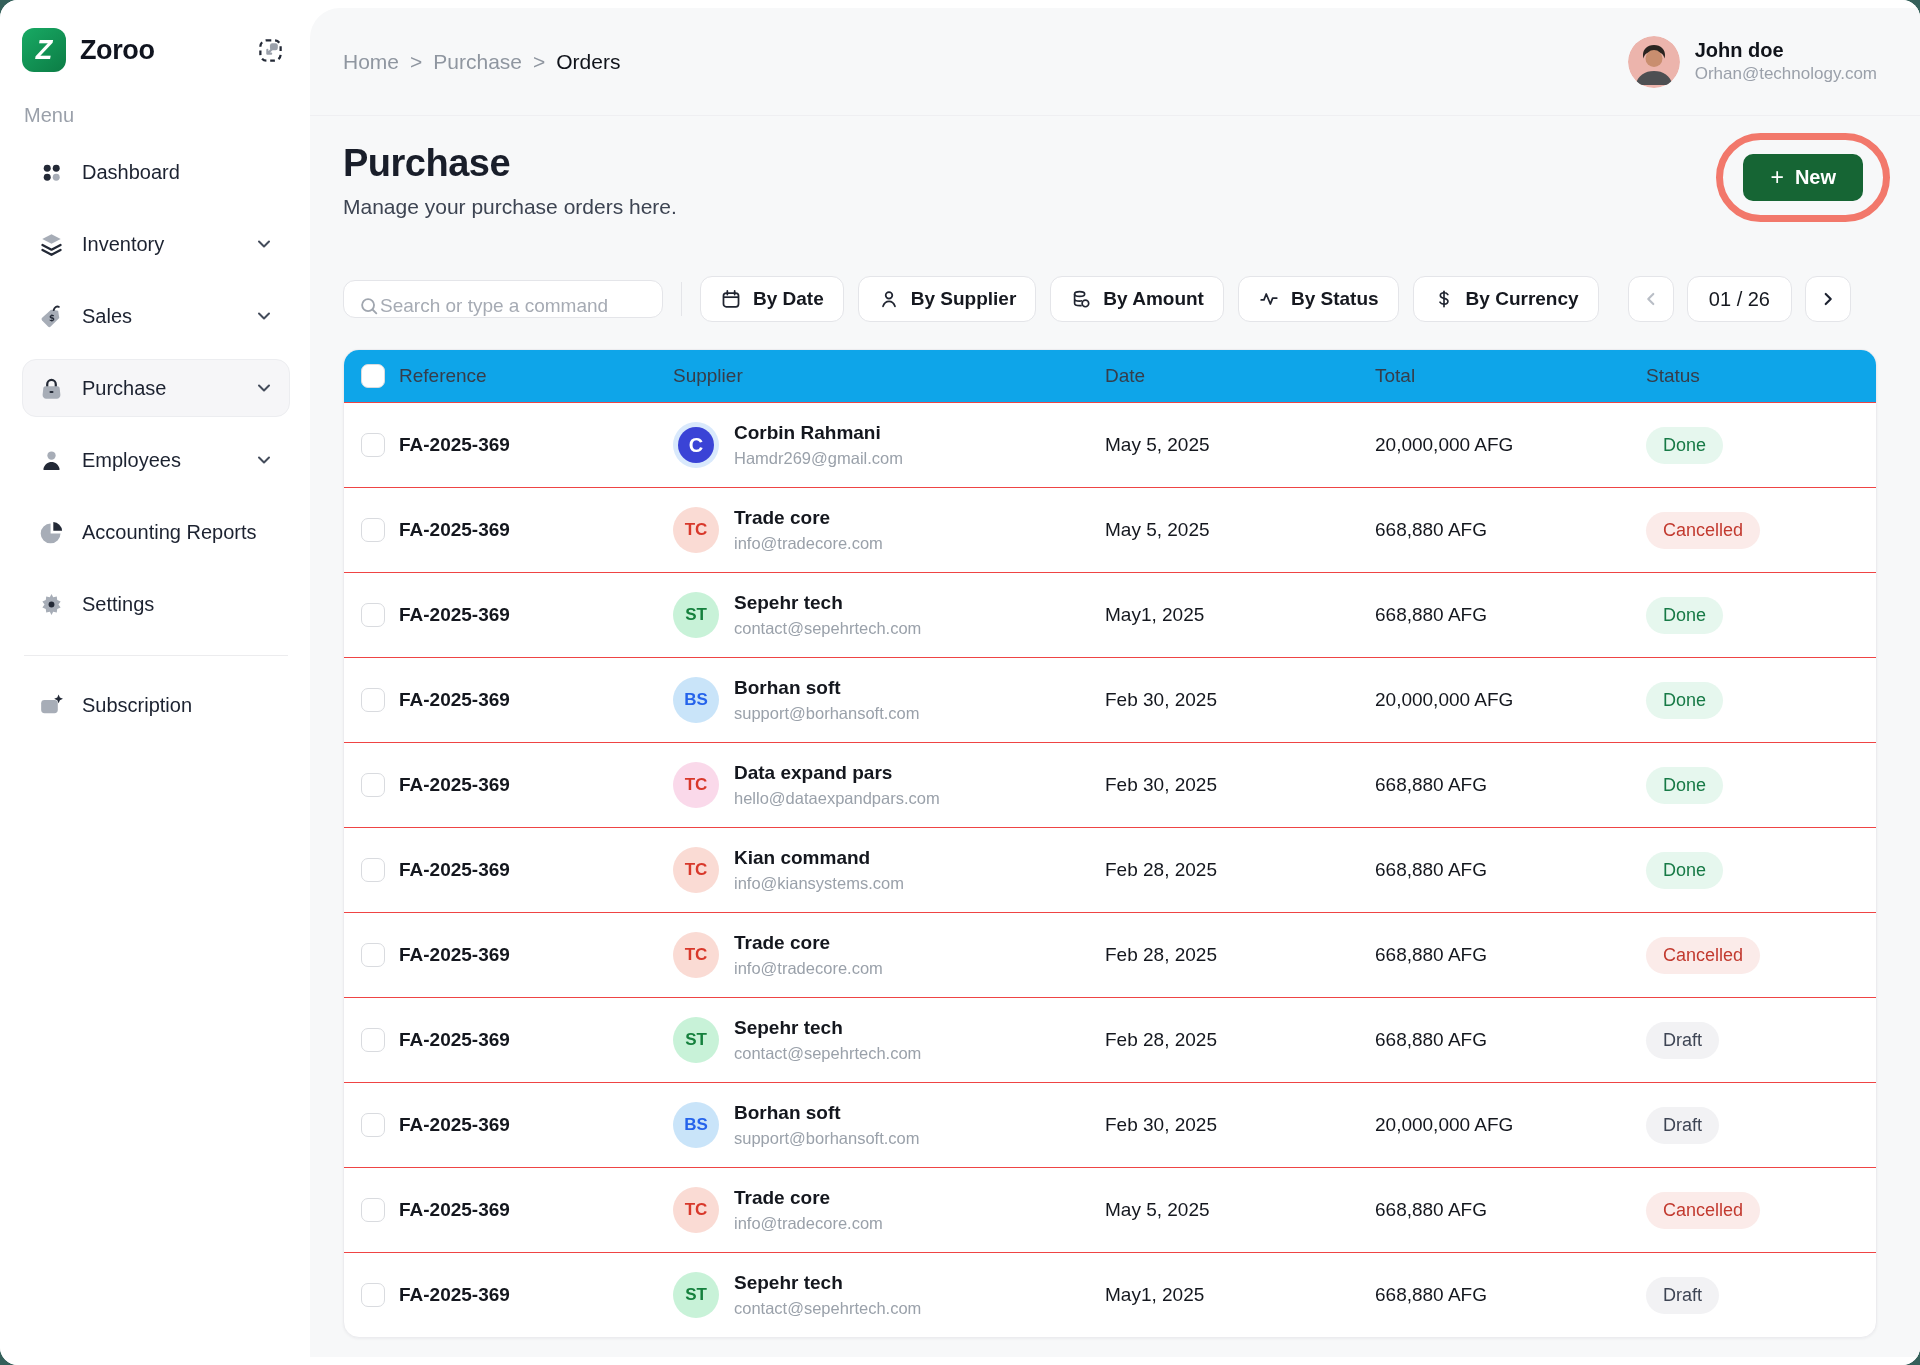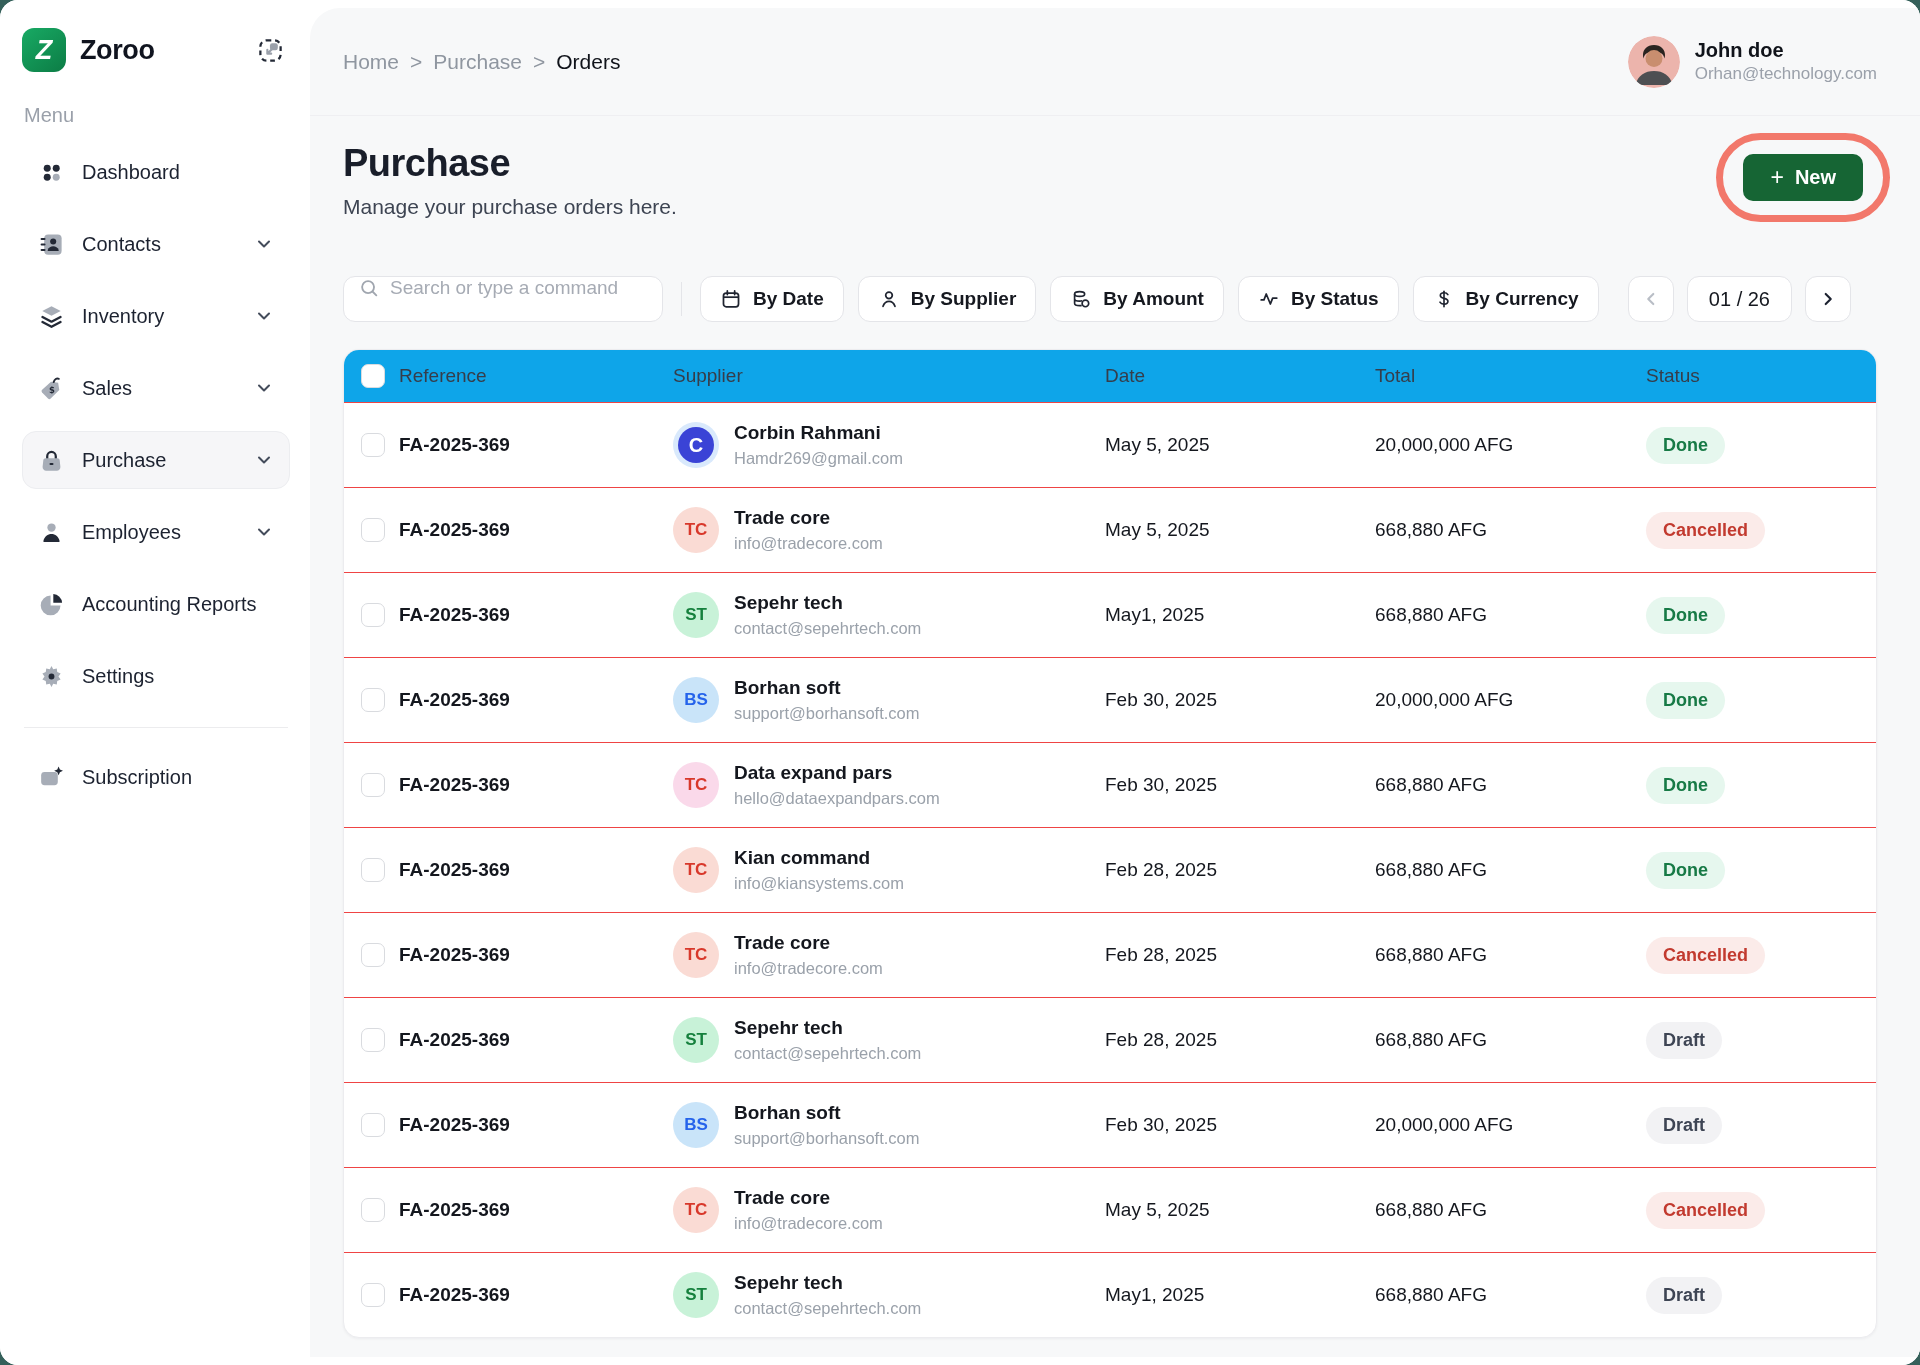--- a/index.html
+++ b/index.html
@@ -40,21 +40,21 @@
 
   .title-section { display:flex; align-items:flex-start; justify-content:space-between; padding:24px 43px 0 33px; flex:none; }
   .page-title { font-size:38px; font-weight:800; color:#191E2A; letter-spacing:-0.5px; line-height:46px; }
   .page-subtitle { font-size:21px; color:#3D4452; margin-top:8px; line-height:26px; }
   .new-wrap { position:relative; margin:14px 14px 0 0; }
   .annotation-ring { position:absolute; inset:-21px -27px; border:7px solid #F2786B; border-radius:54px; pointer-events:none; }
   .new-btn { display:flex; align-items:center; gap:11px; background:#166534; color:#fff; border:none; border-radius:10px; padding:12px 27px; font-size:20px; font-weight:600; font-family:inherit; cursor:pointer; }
   .new-btn .plus { font-size:23px; font-weight:400; line-height:1; }
 
   .toolbar { display:flex; align-items:center; gap:14px; margin:56px 43px 0 33px; flex:none; }
-  .search-box { width:320px; height:46px; background:#fff; border:1px solid #E4E5E9; border-radius:12px; display:flex; align-items:flex-start; gap:10px; padding:0 14px; }
+  .search-box { width:320px; height:38px; background:#fff; border:1px solid #E4E5E9; border-radius:12px; display:flex; align-items:flex-end; padding:0 14px; }
   .search-input { border:none; outline:none; background:transparent; flex:1; font-size:19px; color:#3A4150; font-family:inherit; }
   .search-input::placeholder { color:#A6ABB4; }
   .tic { width:22px; height:22px; flex:none; }
   .vdivider { width:1px; height:34px; background:#E4E5E9; margin:0 4px; }
   .filter-btn { height:46px; display:flex; align-items:center; gap:11px; background:#fff; border:1px solid #E4E5E9; border-radius:12px; padding:0 19px; font-size:19px; font-weight:600; color:#15181F; font-family:inherit; cursor:pointer; }
   .pagination { margin-left:auto; margin-right:26px; display:flex; align-items:center; gap:13px; }
   .page-btn { width:46px; height:46px; background:#fff; border:1px solid #E4E5E9; border-radius:12px; display:flex; align-items:center; justify-content:center; cursor:pointer; }
   .page-indicator { height:46px; padding:0 21px; background:#fff; border:1px solid #E4E5E9; border-radius:12px; display:flex; align-items:center; font-size:20px; color:#15181F; }
 
   
@@ -70,21 +70,21 @@
   .c-supplier { display:flex; align-items:center; gap:15px; }
   .avatar { width:46px; height:46px; border-radius:50%; display:flex; align-items:center; justify-content:center; font-weight:700; font-size:17px; flex:none; }
   .avatar-inner { display:flex; align-items:center; justify-content:center; border-radius:50%; }
   .avatar-inner.logo { width:36px; height:36px; font-size:20px; font-weight:800; }
   .sup-text { display:flex; flex-direction:column; gap:5px; }
   .sup-name { font-size:19px; font-weight:600; color:#14171E; }
   .sup-email { font-size:16.5px; color:#9AA1AA; }
   .c-date, .c-total { font-size:19px; color:#14171E; padding-left:14px; }
   .c-total { padding-left:11px; font-weight:500; }
   .c-status { padding-left:9px; }
-  .pill { display:inline-block; padding:8px 17px; border-radius:999px; font-size:18px; font-weight:700; }
+  .pill { display:inline-block; padding:8px 17px; border-radius:999px; font-size:18px; font-weight:400; }
   .pill.done { background:#E6F7EE; color:#177A46; }
   .pill.cancelled { background:#FBEBE9; color:#C23A2F; }
   .pill.draft { background:#F2F2F4; color:#3E4554; }
 </style>
 </head>
 <body>
 
 <div class="app">
 
   <aside class="sidebar">
@@ -109,40 +109,20 @@
         <span style="display:flex">
             <svg class="ic" viewBox="0 0 24 24">
               <circle cx="8.2" cy="8.2" r="3.1" fill="#232936"></circle>
               <circle cx="16.2" cy="8.2" r="3.1" fill="#232936"></circle>
               <circle cx="8.2" cy="16.2" r="3.1" fill="#232936"></circle>
               <circle cx="16.2" cy="16.2" r="3.1" fill="#A7ADB7"></circle>
             </svg>
           </span>
         <span>Dashboard</span>
 
-      </div>
-      <div class="nav-item">
-        <span style="display:flex">
-            <svg class="ic" viewBox="0 0 24 24">
-              <rect x="5.5" y="3" width="15.5" height="18" rx="3.5" fill="#A7ADB7"></rect>
-              <circle cx="13.5" cy="9.3" r="2.7" fill="#232936"></circle>
-              <path d="M8.6 16.8c.9-2.2 2.7-3.3 4.9-3.3s4 1.1 4.9 3.3c.2.5-.2.9-.7.9H9.3c-.5 0-.9-.4-.7-.9z" fill="#232936"></path>
-              <g stroke="#232936" stroke-width="1.8" stroke-linecap="round">
-                <line x1="3.2" y1="7.2" x2="5.8" y2="7.2"></line>
-                <line x1="3.2" y1="12" x2="5.8" y2="12"></line>
-                <line x1="3.2" y1="16.8" x2="5.8" y2="16.8"></line>
-              </g>
-            </svg>
-          </span>
-        <span>Contacts</span>
-        <span class="chev">
-            <svg width="20" height="20" viewBox="0 0 20 20">
-              <path d="M5 7.5l5 5 5-5" stroke="#444C5B" stroke-width="2" fill="none" stroke-linecap="round" stroke-linejoin="round"></path>
-            </svg>
-          </span>
       </div>
       <div class="nav-item">
         <span style="display:flex">
             <svg class="ic" viewBox="0 0 24 24">
               <path d="M12 2.8l8.2 4.3L12 11.4 3.8 7.1z" fill="#A7ADB7"></path>
               <path d="M4 12.4l8 4.2 8-4.2" fill="none" stroke="#232936" stroke-width="2.1" stroke-linecap="round" stroke-linejoin="round"></path>
               <path d="M4 16.9l8 4.2 8-4.2" fill="none" stroke="#232936" stroke-width="2.1" stroke-linecap="round" stroke-linejoin="round"></path>
             </svg>
           </span>
         <span>Inventory</span>

